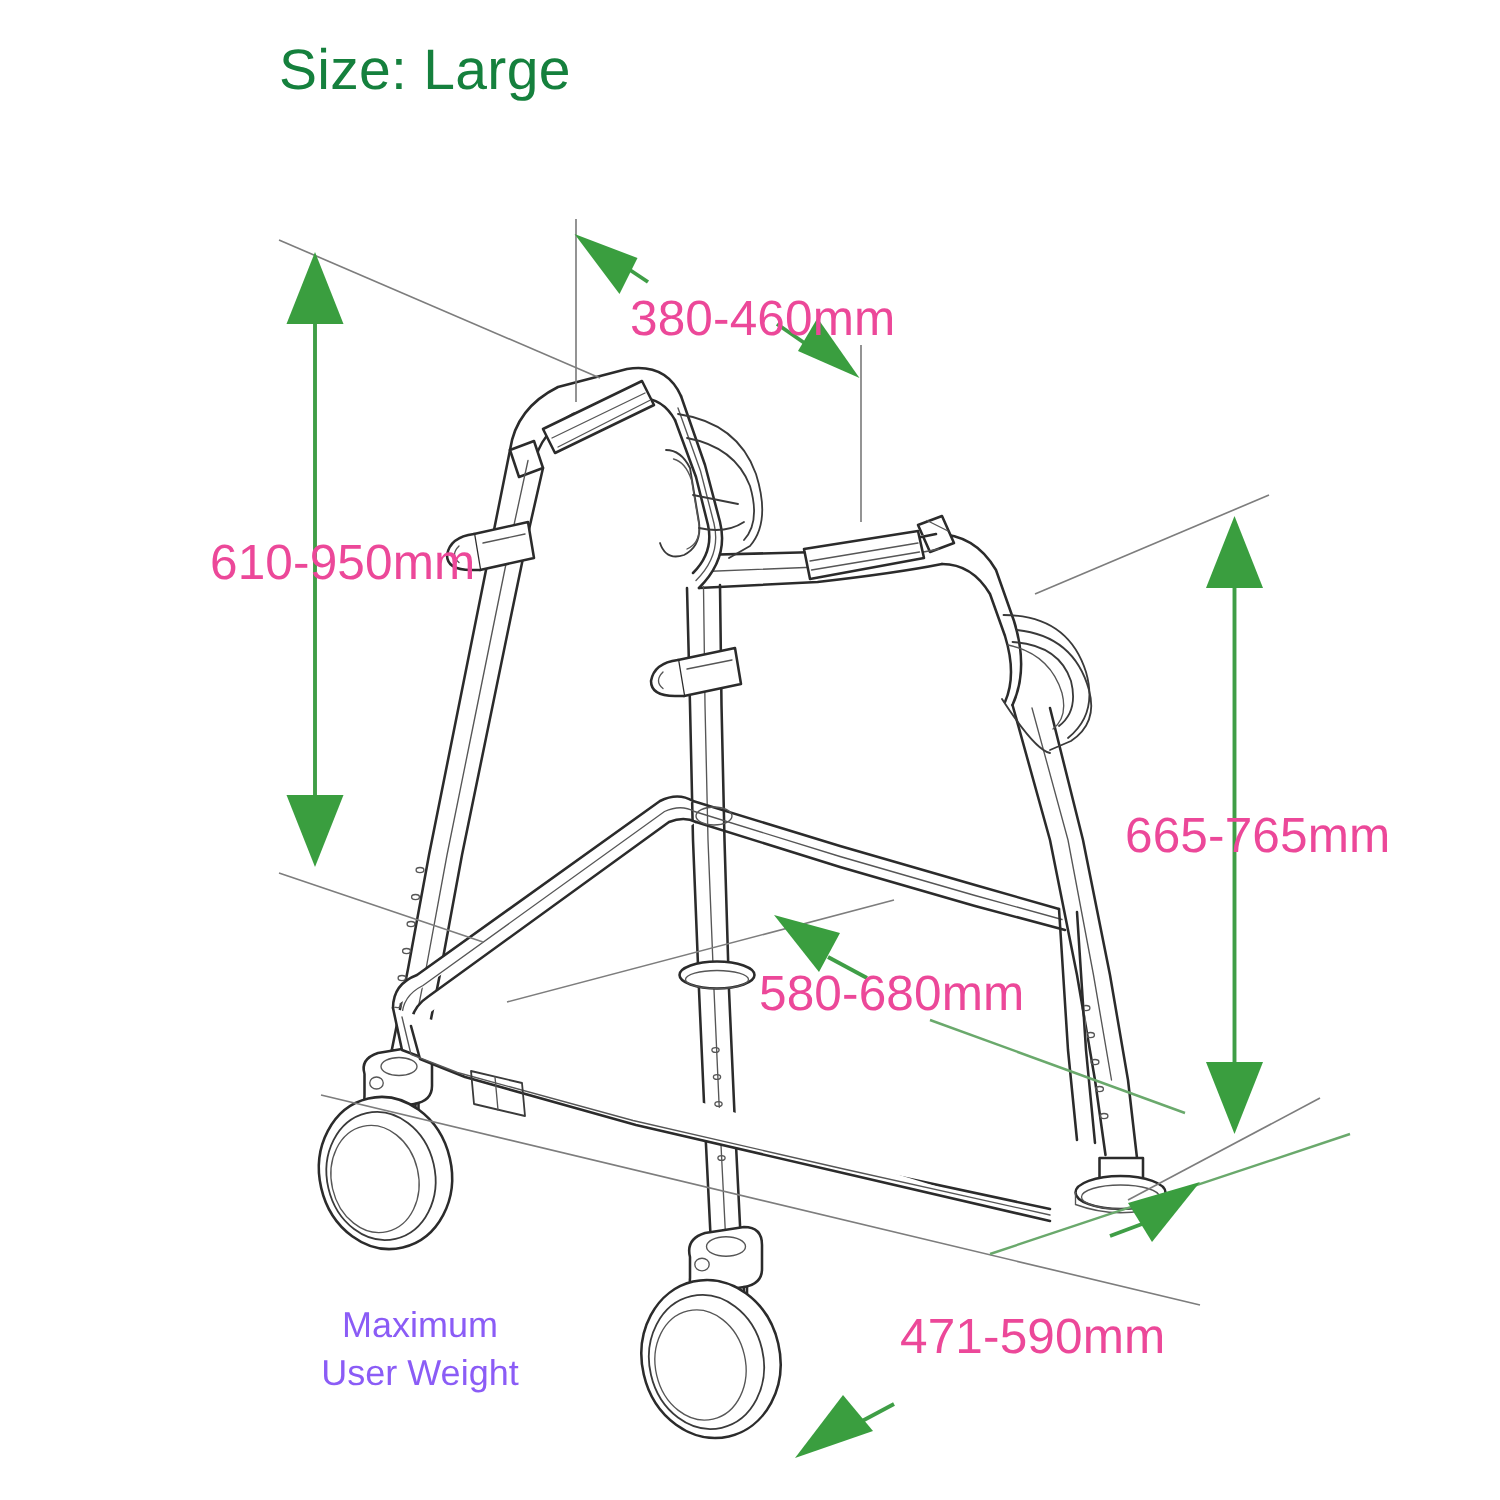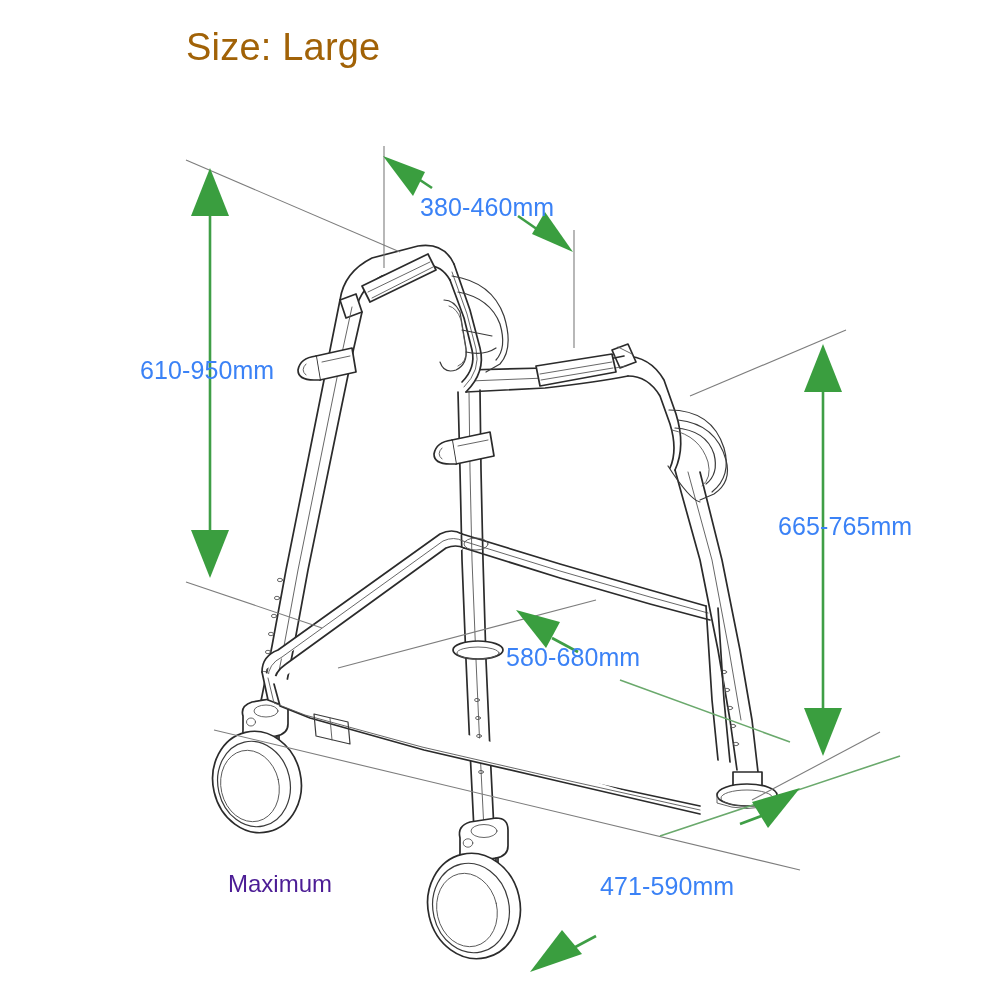--- a/index.html
+++ b/index.html
@@ -32,40 +32,40 @@
     position: absolute;
     white-space: nowrap;
     color: #4f4f4f;
     font-family: "Liberation Sans", sans-serif;
   }
   #page-title {
     left: 186px;
     top: 26px;
     font-size: 38px;
     letter-spacing: 0.2px;
-    color: #a16207;
+    color: #15803d;
   }
   .dim-label {
-    font-size: 25px;
+    font-size: 33px;
     letter-spacing: 0.1px;
-    color: #3b82f6;
+    color: #ec4899;
   }
   #dim-label-depth   { left: 420px; top: 193px; }
   #dim-label-height  { left: 140px; top: 356px; }
-  #dim-label-seat    { left: 750px; top: 512px; margin-left: 28px; }
+  #dim-label-seat    { left: 750px; top: 538px; }
   #dim-label-width   { left: 506px; top: 643px; }
   #dim-label-base    { left: 600px; top: 872px; }
   #weight-note {
     left: 200px;
     top: 868px;
     width: 160px;
     text-align: center;
     font-size: 24px;
     line-height: 32px;
-    color: #4c1d95;
+    color: #8b5cf6;
     white-space: normal;
   }
   #weight-note div { white-space: nowrap; }
 </style>
 </head>
 <body>
 
 <div id="stage">
 
   <svg id="diagram-svg" viewBox="0 0 1000 1000">
@@ -292,15 +292,16 @@
   <div class="txt dim-label" id="dim-label-height">610-950mm</div>
 
   <div class="txt dim-label" id="dim-label-seat">665-765mm</div>
 
   <div class="txt dim-label" id="dim-label-width">580-680mm</div>
 
   <div class="txt dim-label" id="dim-label-base">471-590mm</div>
 
   <div class="txt" id="weight-note">
     <div>Maximum</div>
+    <div>User Weight</div>
   </div>
 
 </div>
 
 </body></html>

